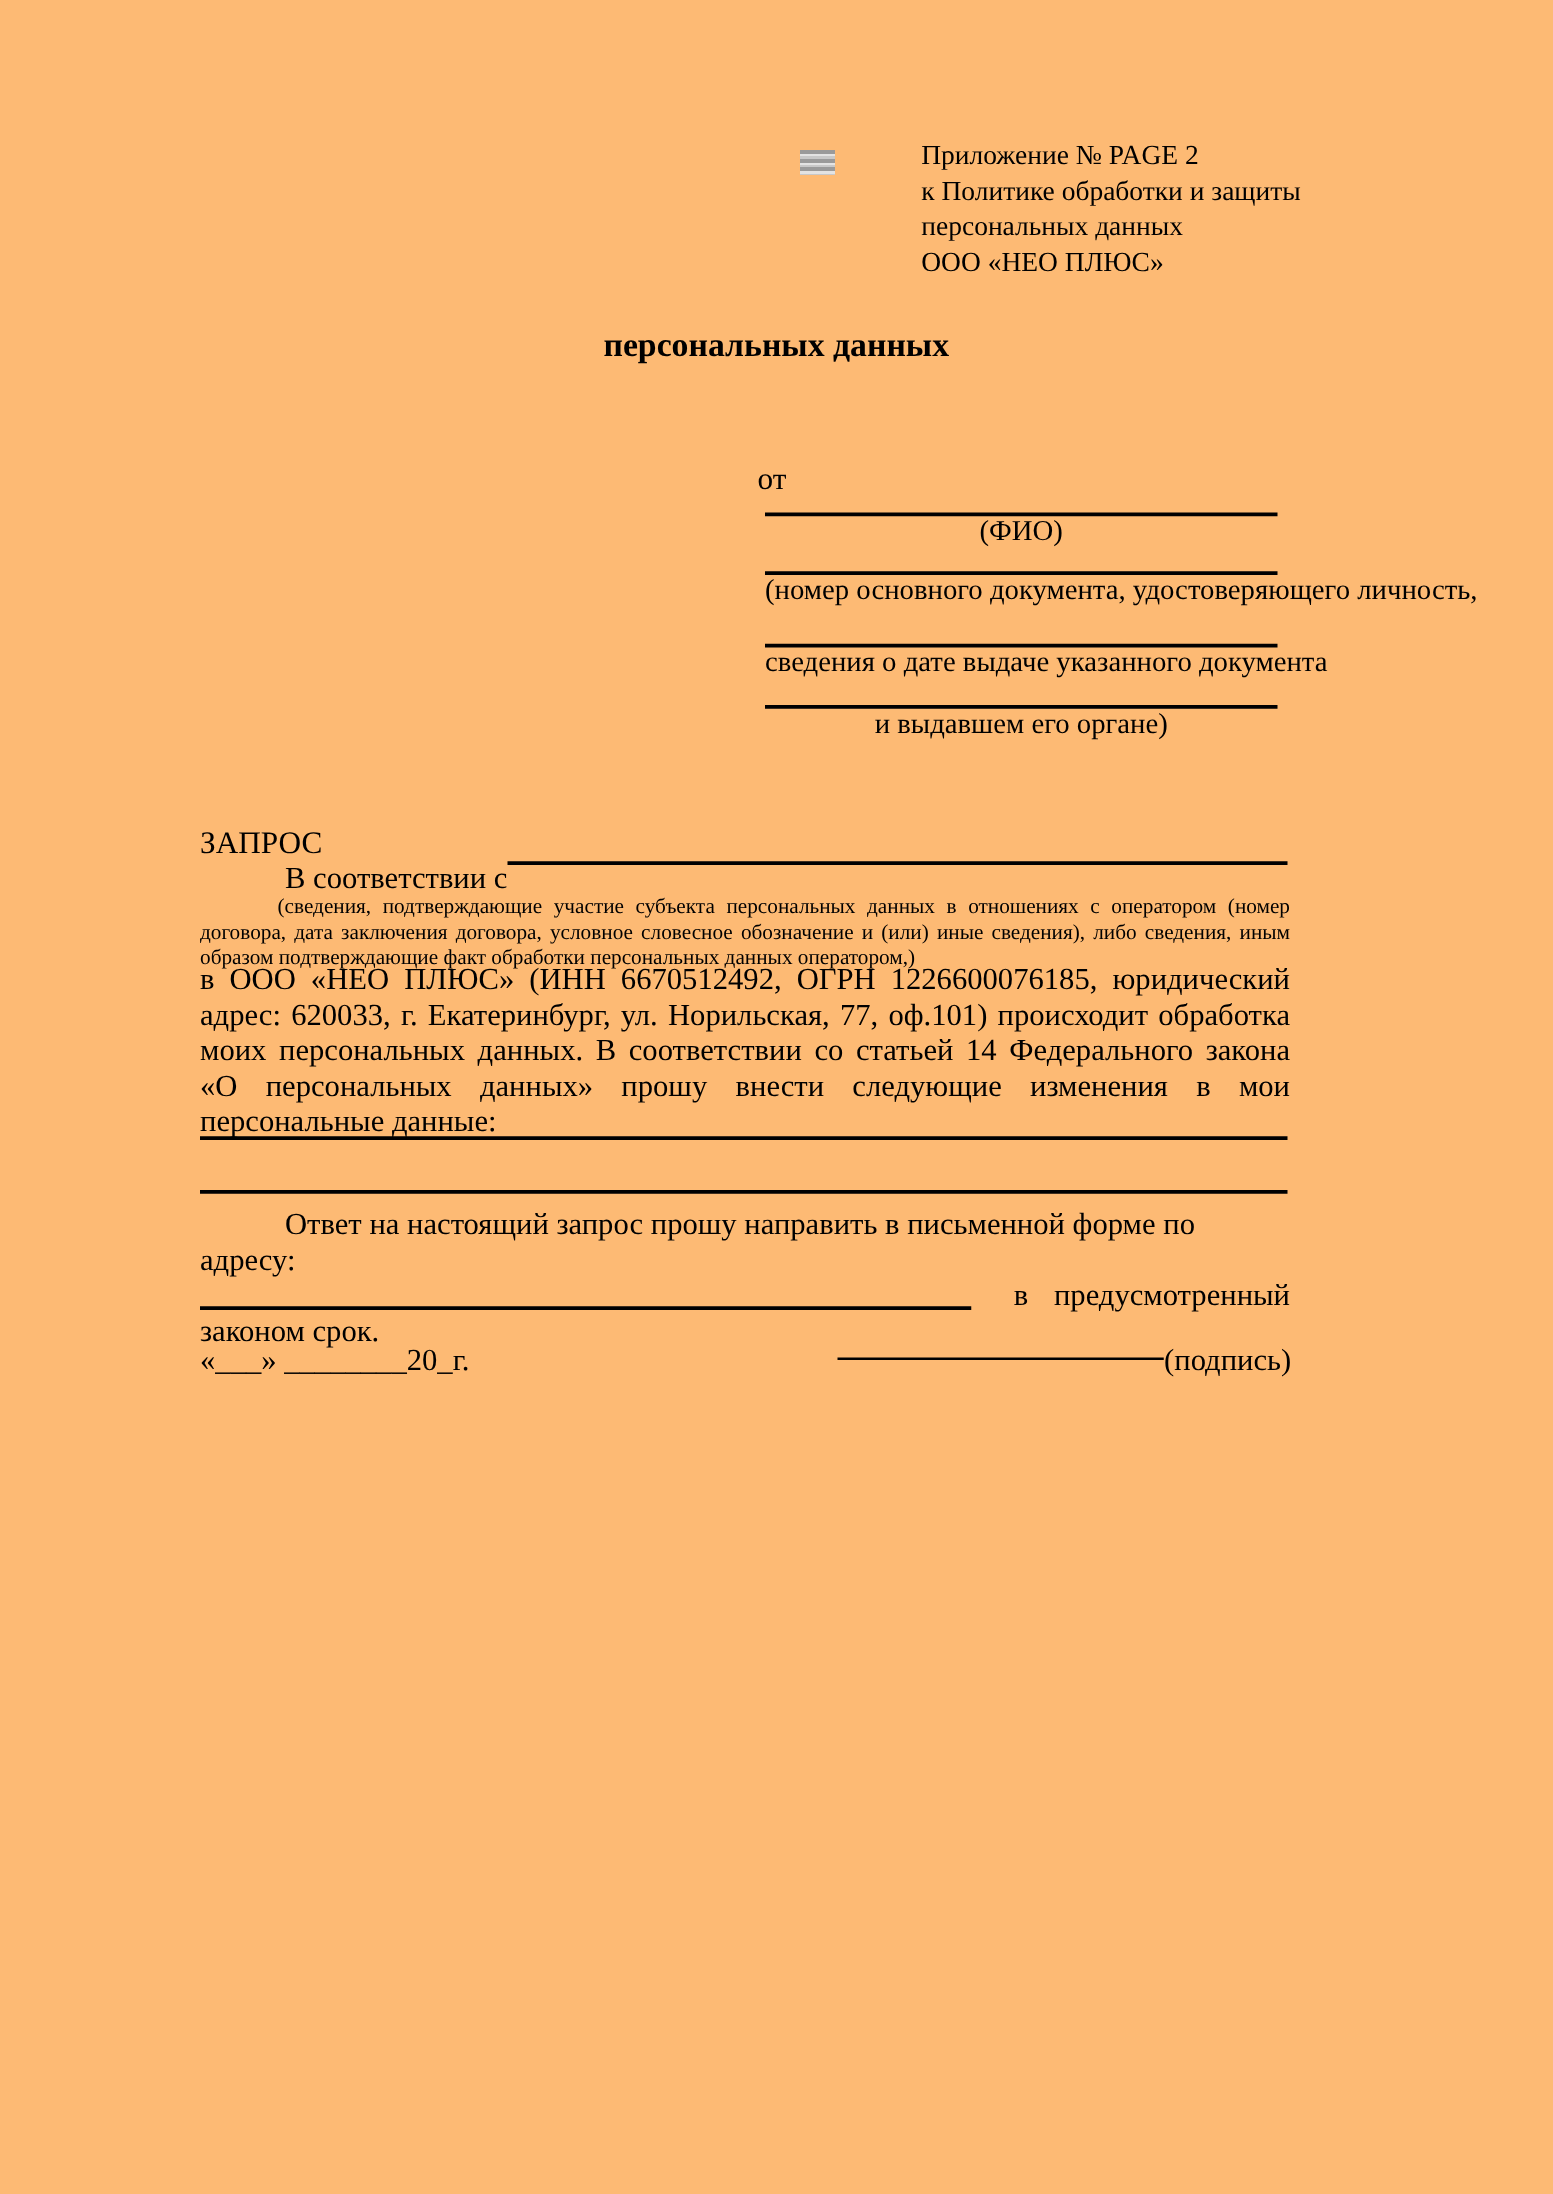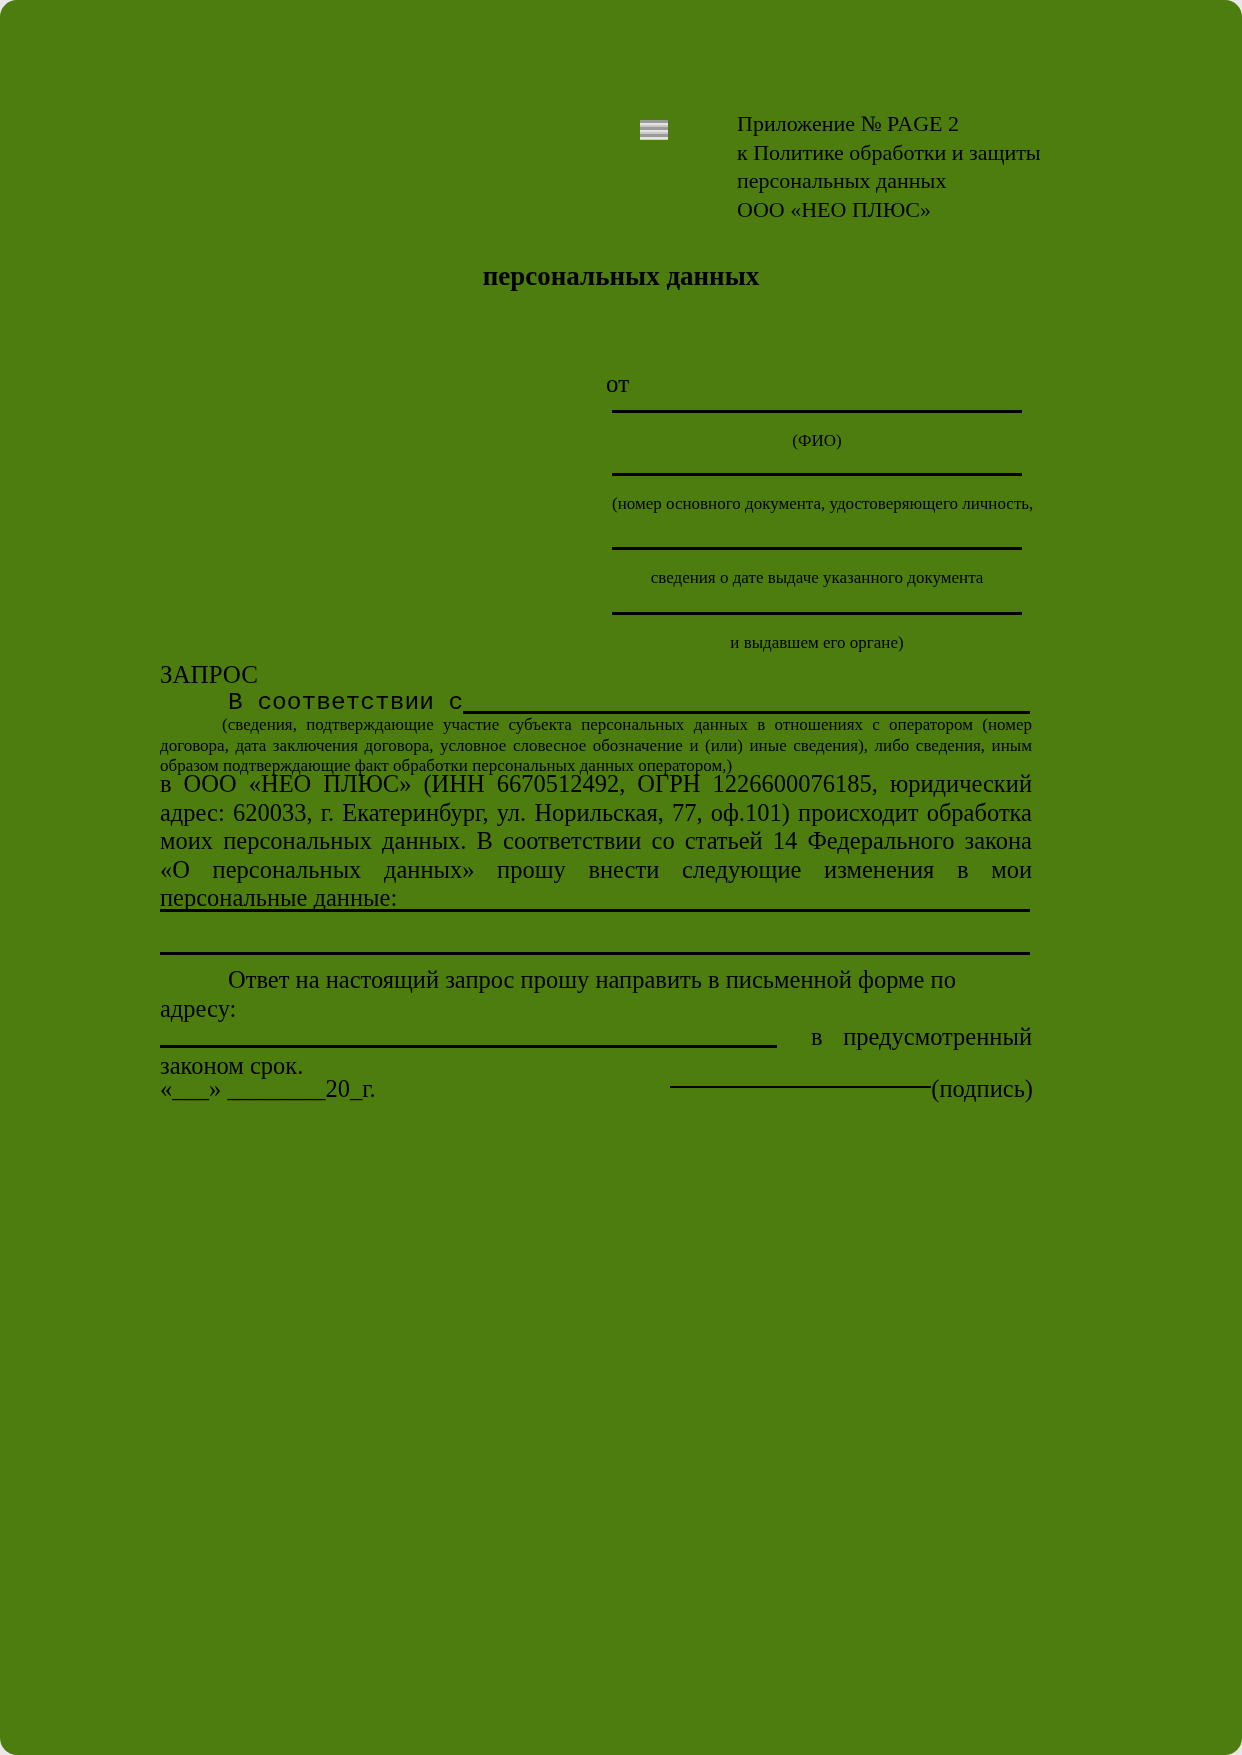--- a/index.html
+++ b/index.html
@@ -1,53 +1,52 @@
 <!DOCTYPE html>
 <html><head>
 <meta charset="utf-8">
 <style>
   html,body{margin:0;padding:0;background:#e8e8e8;}
   .page{
     position:relative;
     width:1242px;height:1755px;
-    background:#4d7c0f;
+    background:#fdba74;
     font-family:"Liberation Serif", serif;
     color:#000;
     overflow:hidden;
-    border-radius:17px;
   }
   
   .obj-icon{
     position:absolute;left:640px;top:120px;width:28px;height:20px;
     background:repeating-linear-gradient(180deg,#9a9a9a 0 3px,#e3e3e3 3px 5px,#c8c8c8 5px 7px);
   }
   .hdr-block{
     position:absolute;left:737px;top:110px;
     font-size:22px;line-height:28.5px;white-space:nowrap;
   }
   .doc-title{
     position:absolute;left:221px;top:260px;width:800px;
     text-align:center;font-weight:bold;font-size:27px;line-height:32px;
   }
   .addressee{position:absolute;left:594px;top:364px;width:436px;}
   .addr-to{font-size:26px;line-height:30px;}
   .addr-from{font-size:25px;line-height:28px;margin-left:12px;margin-top:6px;}
   .w-line{margin-left:18px;width:410px;border-top:3px solid #000;height:0;}
   .w-caption{
     margin-left:18px;width:410px;text-align:center;
-    font-size:17px;line-height:20px;margin-top:18px;white-space:nowrap;
+    font-size:23px;line-height:20px;margin-top:2px;white-space:nowrap;
   }
   .mt1{margin-top:12px;}.mt2{margin-top:22px;}.mt3{margin-top:33px;}.mt4{margin-top:24px;}
   .zapros{
     position:absolute;left:160px;top:660px;width:870px;
     text-align:left;font-size:25px;line-height:29px;
   }
   .intro{
     position:absolute;left:160px;top:688px;width:870px;
-    display:flex;align-items:flex-end;font-size:24.5px;line-height:29px;font-family:Liberation Mono, monospace;
+    display:flex;align-items:flex-start;font-size:24.5px;line-height:29px;
   }
   .intro-text{padding-left:68px;white-space:nowrap;}
   .fill-line{flex:1;border-bottom:3px solid #000;margin-bottom:3px;height:1px;}
   .footnote{
     position:absolute;left:160px;top:715px;width:872px;
     font-size:17px;line-height:20.5px;text-align:justify;text-indent:62px;
   }
   .body-par{
     position:absolute;left:160px;top:770px;width:872px;
     font-size:24.5px;line-height:28.6px;text-align:justify;

